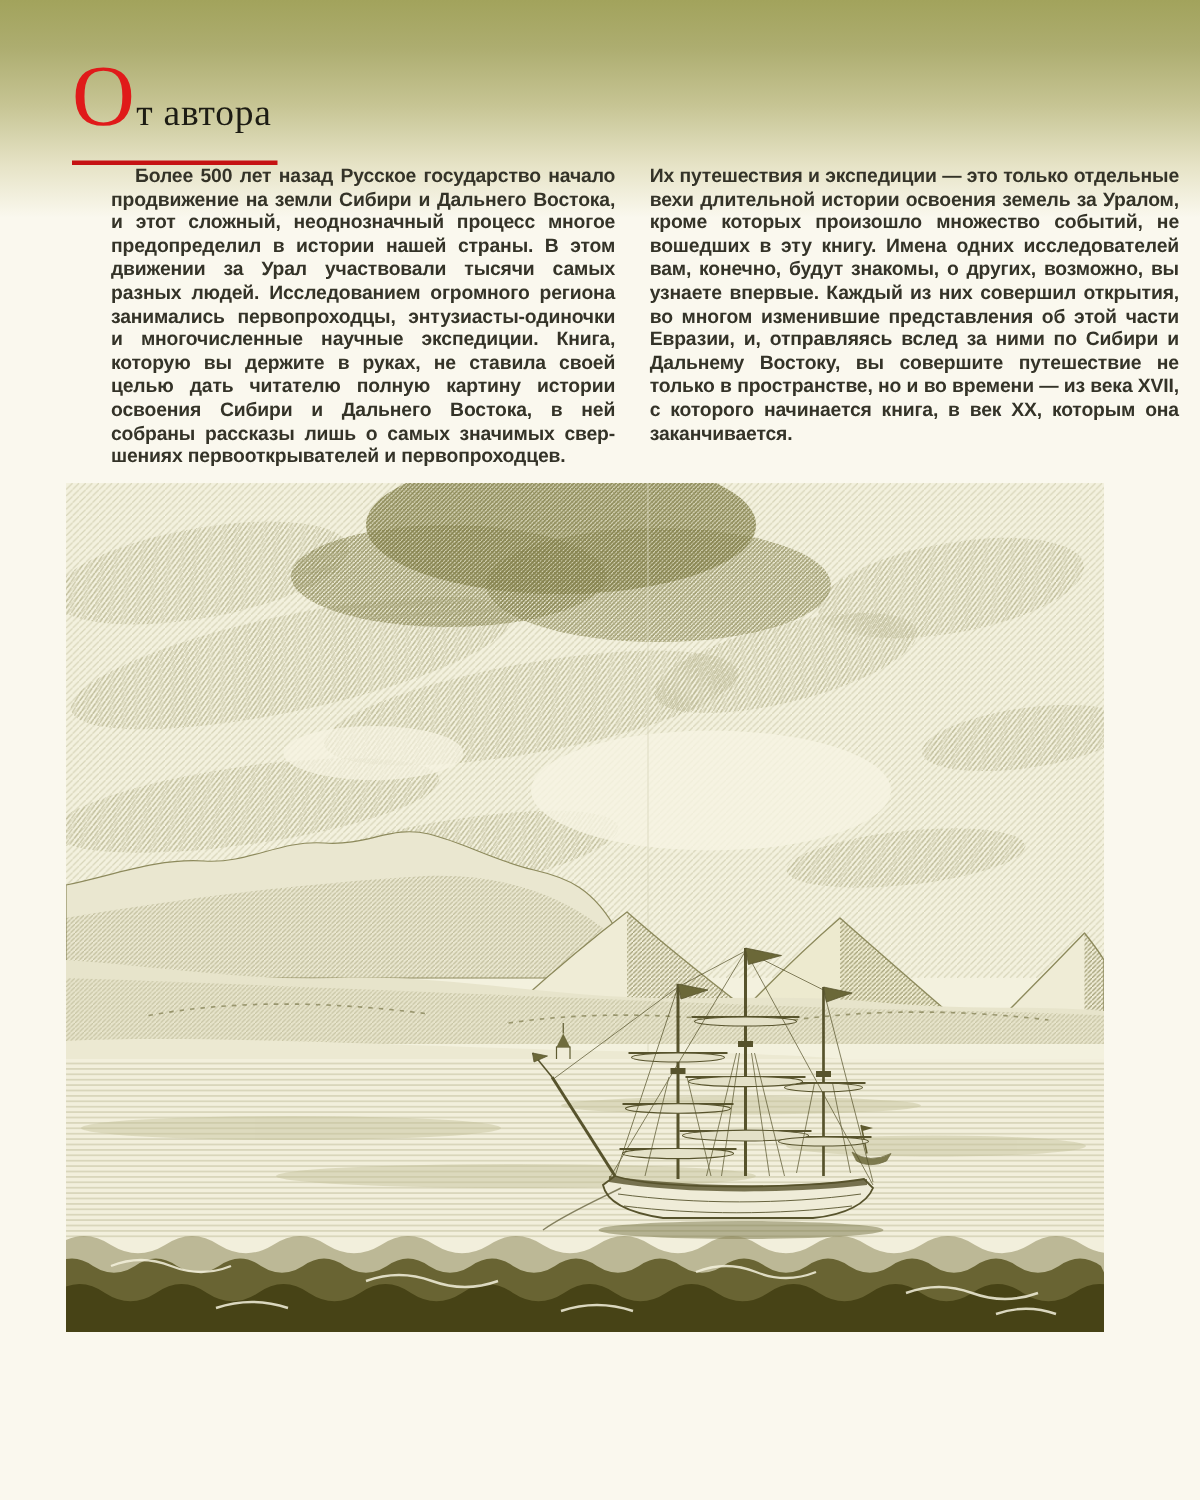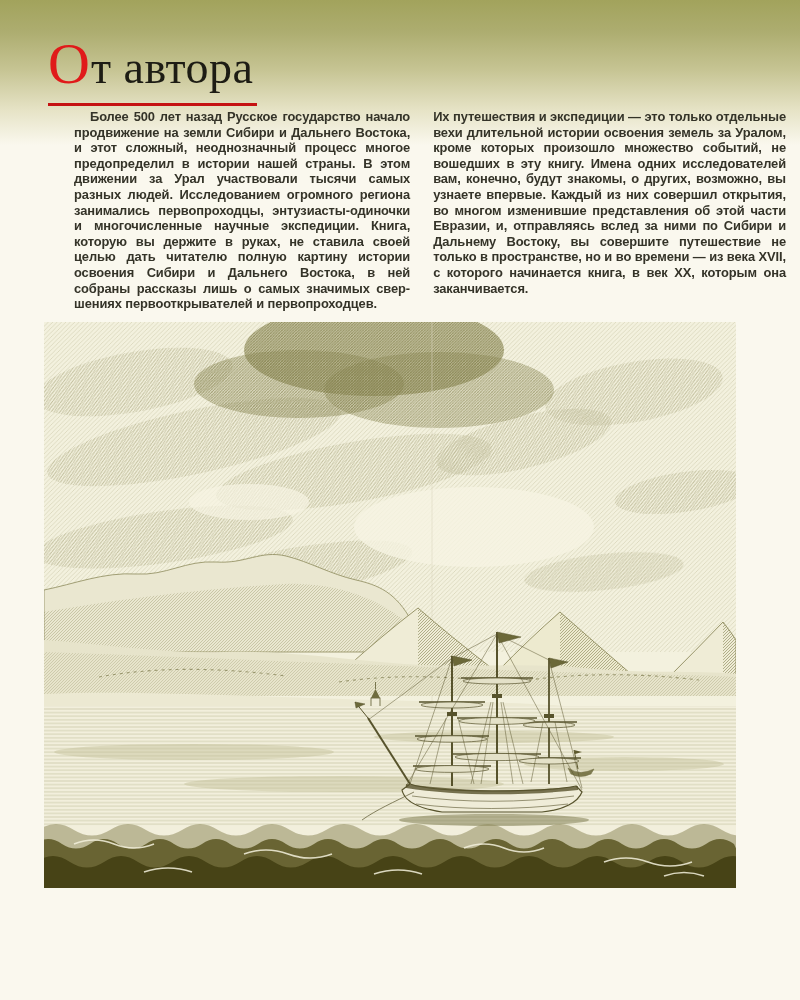--- a/index.html
+++ b/index.html
@@ -9,21 +9,21 @@
     position:absolute;left:0;top:0;width:800px;height:145px;
     background:linear-gradient(180deg,#a2a35c 0%,#adad70 22%,#c6c493 48%,#e6e3c6 76%,#faf8ee 100%);
   }
   h1.title{
     position:absolute;left:48px;top:36px;margin:0;
     font-family:"Liberation Serif",serif;font-weight:400;
     border-bottom:3px solid #c51212;padding-bottom:3px;padding-right:4px;
     white-space:nowrap;line-height:56px;
   }
   .title .dropcap{font-size:58px;color:#e01a1a;letter-spacing:1px;}
-  .title .title-rest{font-size:46px;color:#1d1c14;letter-spacing:.5px;}
+  .title .title-rest{font-size:25px;color:#1d1c14;letter-spacing:.5px;}
   .columns{
     position:absolute;left:44px;top:109px;width:712px;display:flex;gap:23px;margin-left:30px;
   }
   .col{
     margin:0;text-align:justify;color:#343328;
     font-size:12.9px;line-height:15.6px;font-weight:700;letter-spacing:-0.1px;
     hyphens:manual;
   }
   .col.left{width:341px;text-indent:16px;}
   .col.right{width:358px;}

